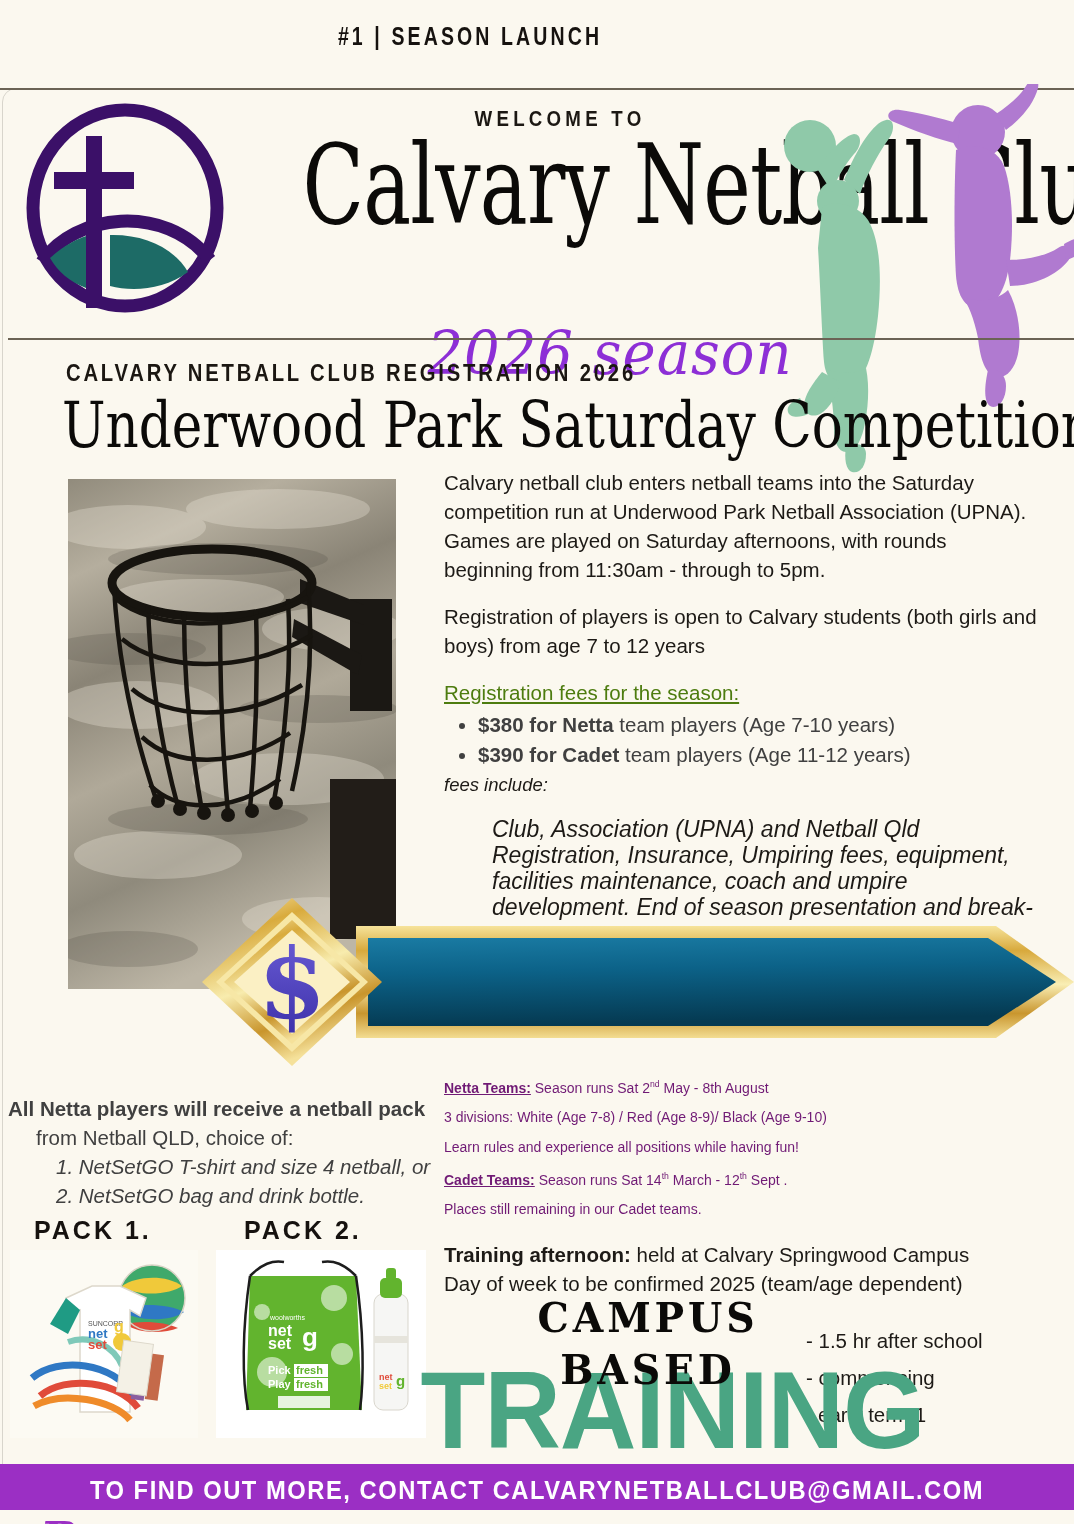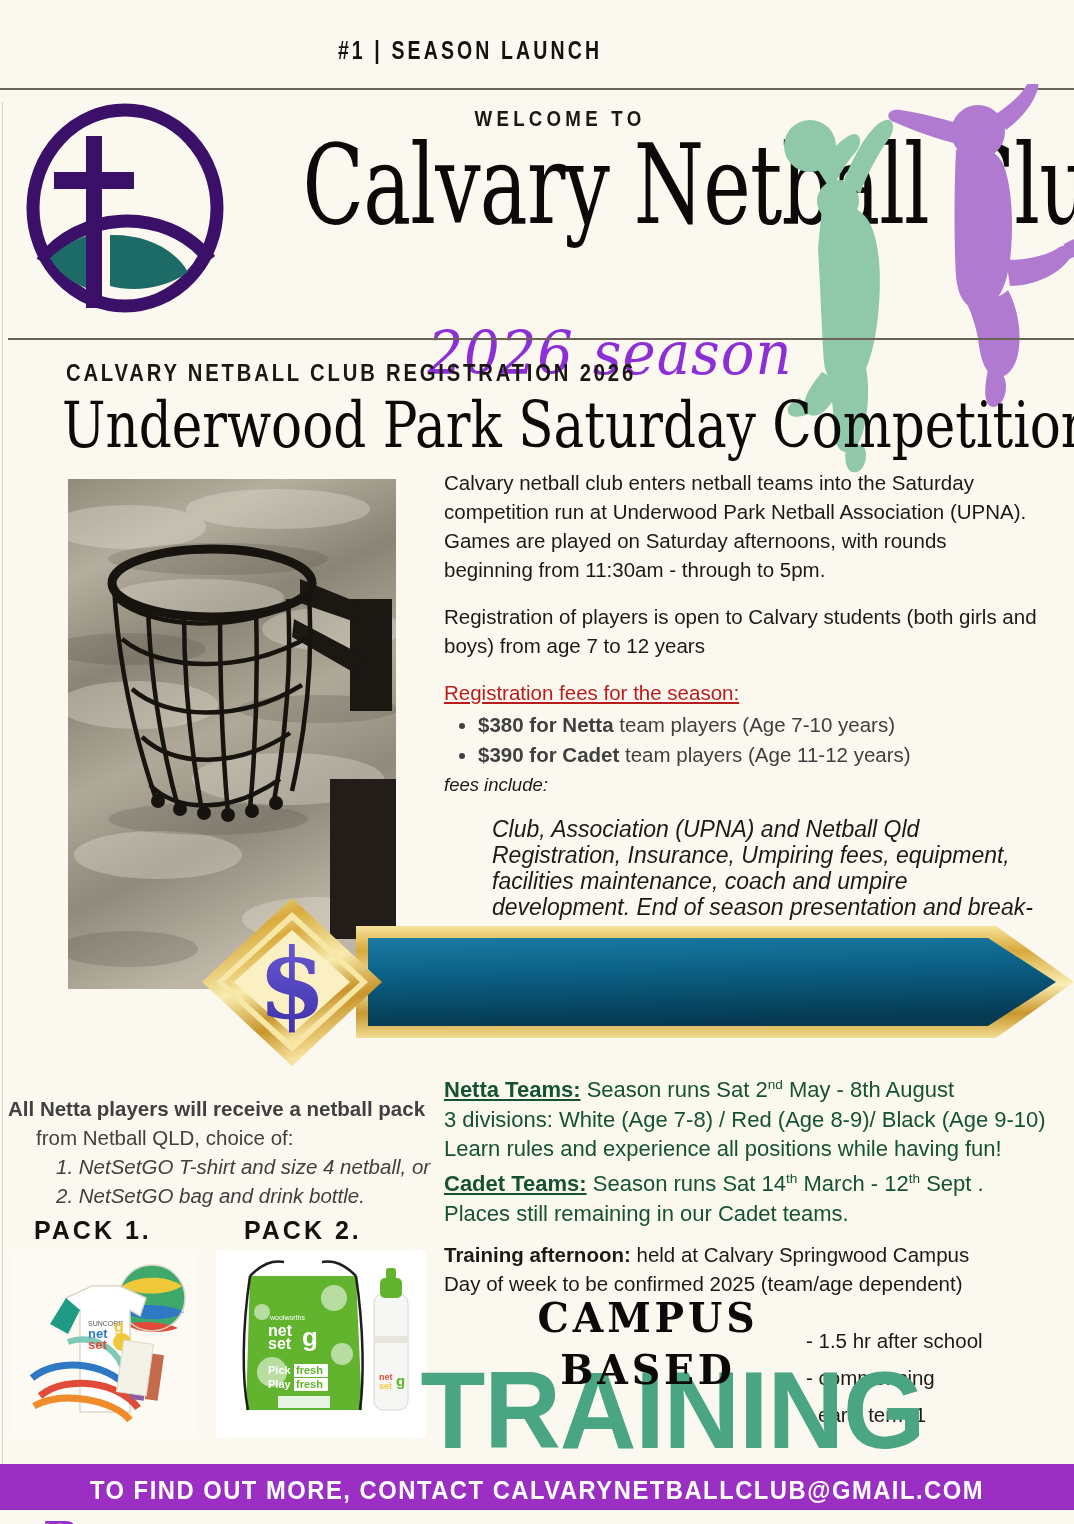--- a/index.html
+++ b/index.html
@@ -19,21 +19,20 @@
   .card-edge{
     position:absolute;left:2px;top:88px;width:1080px;height:1400px;
     border:1px solid #d8d5cc;border-radius:14px;
     pointer-events:none;
   }
 
   
   .topbar{
     position:absolute;left:0;top:0;width:866px;height:88px;
     background:#fbf8ef;
-    margin-top:14px;
   }
   .topbar-title{
     position:absolute;left:0;top:22px;width:940px;
     text-align:center;
     font-family:"Liberation Sans", sans-serif;
     font-weight:bold;
     font-size:25px;
     letter-spacing:4px;
     color:#16120f;
     transform:scaleX(0.78);
@@ -109,21 +108,21 @@
     background:linear-gradient(170deg,#8b8578 0%,#a9a294 22%,#7d776a 48%,#b6b0a1 70%,#8e8779 100%);
   }
 
   
   .body-col{
     position:absolute;left:444px;top:468px;width:596px;
     font-size:20.5px;line-height:29px;color:#1d1a16;
   }
   .body-col p{margin:0 0 18px 0;}
   .feeshead{
-    font-size:20.5px;line-height:30px;color:#b91c1c;
+    font-size:20.5px;line-height:30px;color:#4d7c0f;
     text-decoration:underline;margin:0 0 2px 0;
   }
   .fees-list{margin:0 0 2px 0;padding-left:34px;list-style:disc;}
   .fees-list li{font-size:20.5px;line-height:30px;color:#404040;}
   .fees-list li b{font-weight:bold;}
   .incl-label{font-style:italic;font-size:18.5px;line-height:26px;margin:0;color:#1d1a16;}
   .incl-body{font-style:italic;font-size:23px;line-height:26px;margin:0;padding-left:48px;color:#1d1a16;}
   .voucher{
     margin-top:4px;font-size:20.5px;line-height:29px;
   }
@@ -161,21 +160,21 @@
     position:absolute;font-weight:bold;font-size:25px;letter-spacing:3px;color:#16120f;
   }
   .pack1-label{left:34px;top:1216px;}
   .pack2-label{left:244px;top:1216px;}
   .pack1-img{position:absolute;left:10px;top:1250px;width:188px;height:188px;background:#fbf9f1;}
   .pack2-img{position:absolute;left:216px;top:1250px;width:210px;height:188px;background:#ffffff;}
 
   
   .teams{
     position:absolute;left:444px;top:1070px;width:610px;
-    font-size:22px;line-height:29.5px;color:#14532d;
+    font-size:14px;line-height:29.5px;color:#701a75;
   }
   .teams .hd{font-weight:bold;text-decoration:underline;}
   sup{font-size:0.62em;vertical-align:super;}
 
   .training{
     position:absolute;left:444px;top:1240px;width:610px;
     font-size:20.5px;line-height:29px;color:#1d1a16;
   }
   .training b{font-weight:bold;}
 

